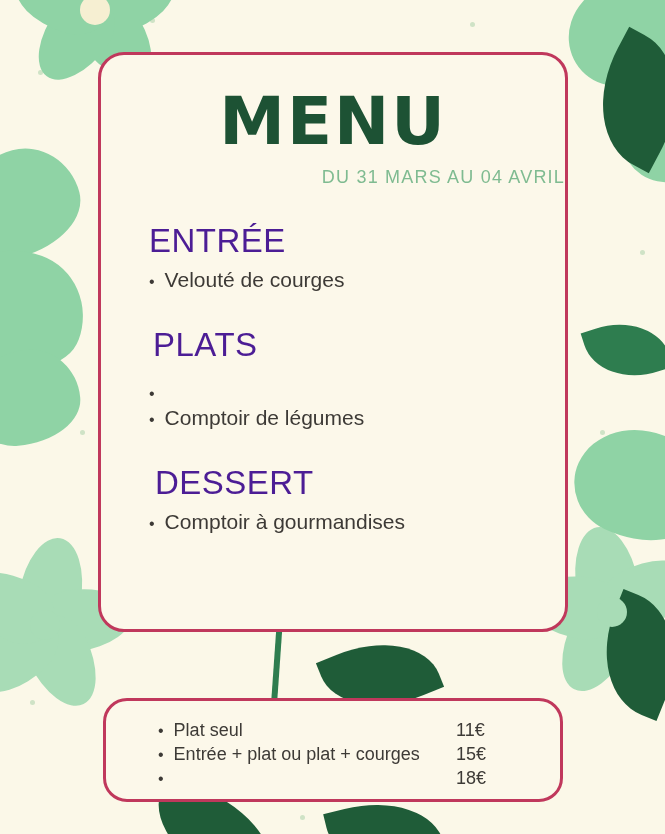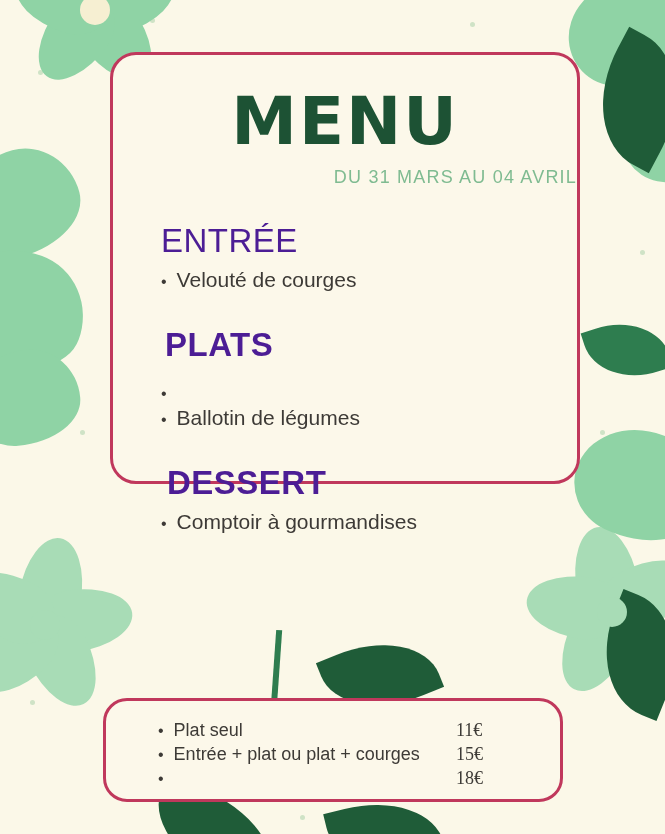--- a/index.html
+++ b/index.html
@@ -62,24 +62,24 @@
   }
   .leaf.mid { background: #2e7d4f; }
   .stem {
     position: absolute;
     background: #2e7d4f;
   }
 
   
   .menu-card {
     position: absolute;
-    left: 110px;
+    left: 98px;
     top: 52px;
     width: 470px;
-    height: 432px;
+    height: 580px;
     background: #fcf8ea;
     border: 3px solid #c0385c;
     border-radius: 26px;
     box-sizing: border-box;
     z-index: 10;
   }
   .price-card {
     position: absolute;
     left: 103px;
     top: 698px;
@@ -115,21 +115,20 @@
     margin-top: 34px;
   }
   .section-heading {
     font-size: 33px;
     color: #4c1d95;
     letter-spacing: 0.5px;
     margin-bottom: 8px;
   }
   .section-heading.indent {
     margin-left: 4px;
-    font-weight: bold;
   }
   .items {
     list-style: none;
     margin: 0;
     padding: 0;
   }
   .items li {
     font-size: 21px;
     color: #3d3a36;
     margin: 4px 0;
@@ -157,21 +156,20 @@
   }
   .price-label {
     flex: 1;
     display: flex;
     align-items: baseline;
   }
   .price-value {
     width: 70px;
     text-align: left;
     padding-left: 10px;
-    font-family: Liberation Serif, serif;
   }
 </style>
 </head>
 <body>
 
 <div class="bg">
 
   <div class="dot" style="left:38px;  top:70px;"></div>
   <div class="dot" style="left:22px;  top:215px;"></div>
   <div class="dot" style="left:80px;  top:430px;"></div>
@@ -244,21 +242,21 @@
   </div>
 
   <div class="section">
     <div class="section-heading indent">PLATS</div>
     <ul class="items" style="margin-top:22px;">
       <li>
         <span class="bullet">•</span>
       </li>
       <li>
         <span class="bullet">•</span>
-        <span>Ballotin de légumes</span>
+        <span>Comptoir de légumes</span>
       </li>
     </ul>
   </div>
 
   <div class="section">
     <div class="section-heading indent" style="margin-left:6px;">DESSERT</div>
     <ul class="items">
       <li>
         <span class="bullet">•</span>
         <span>Comptoir à gourmandises</span>

